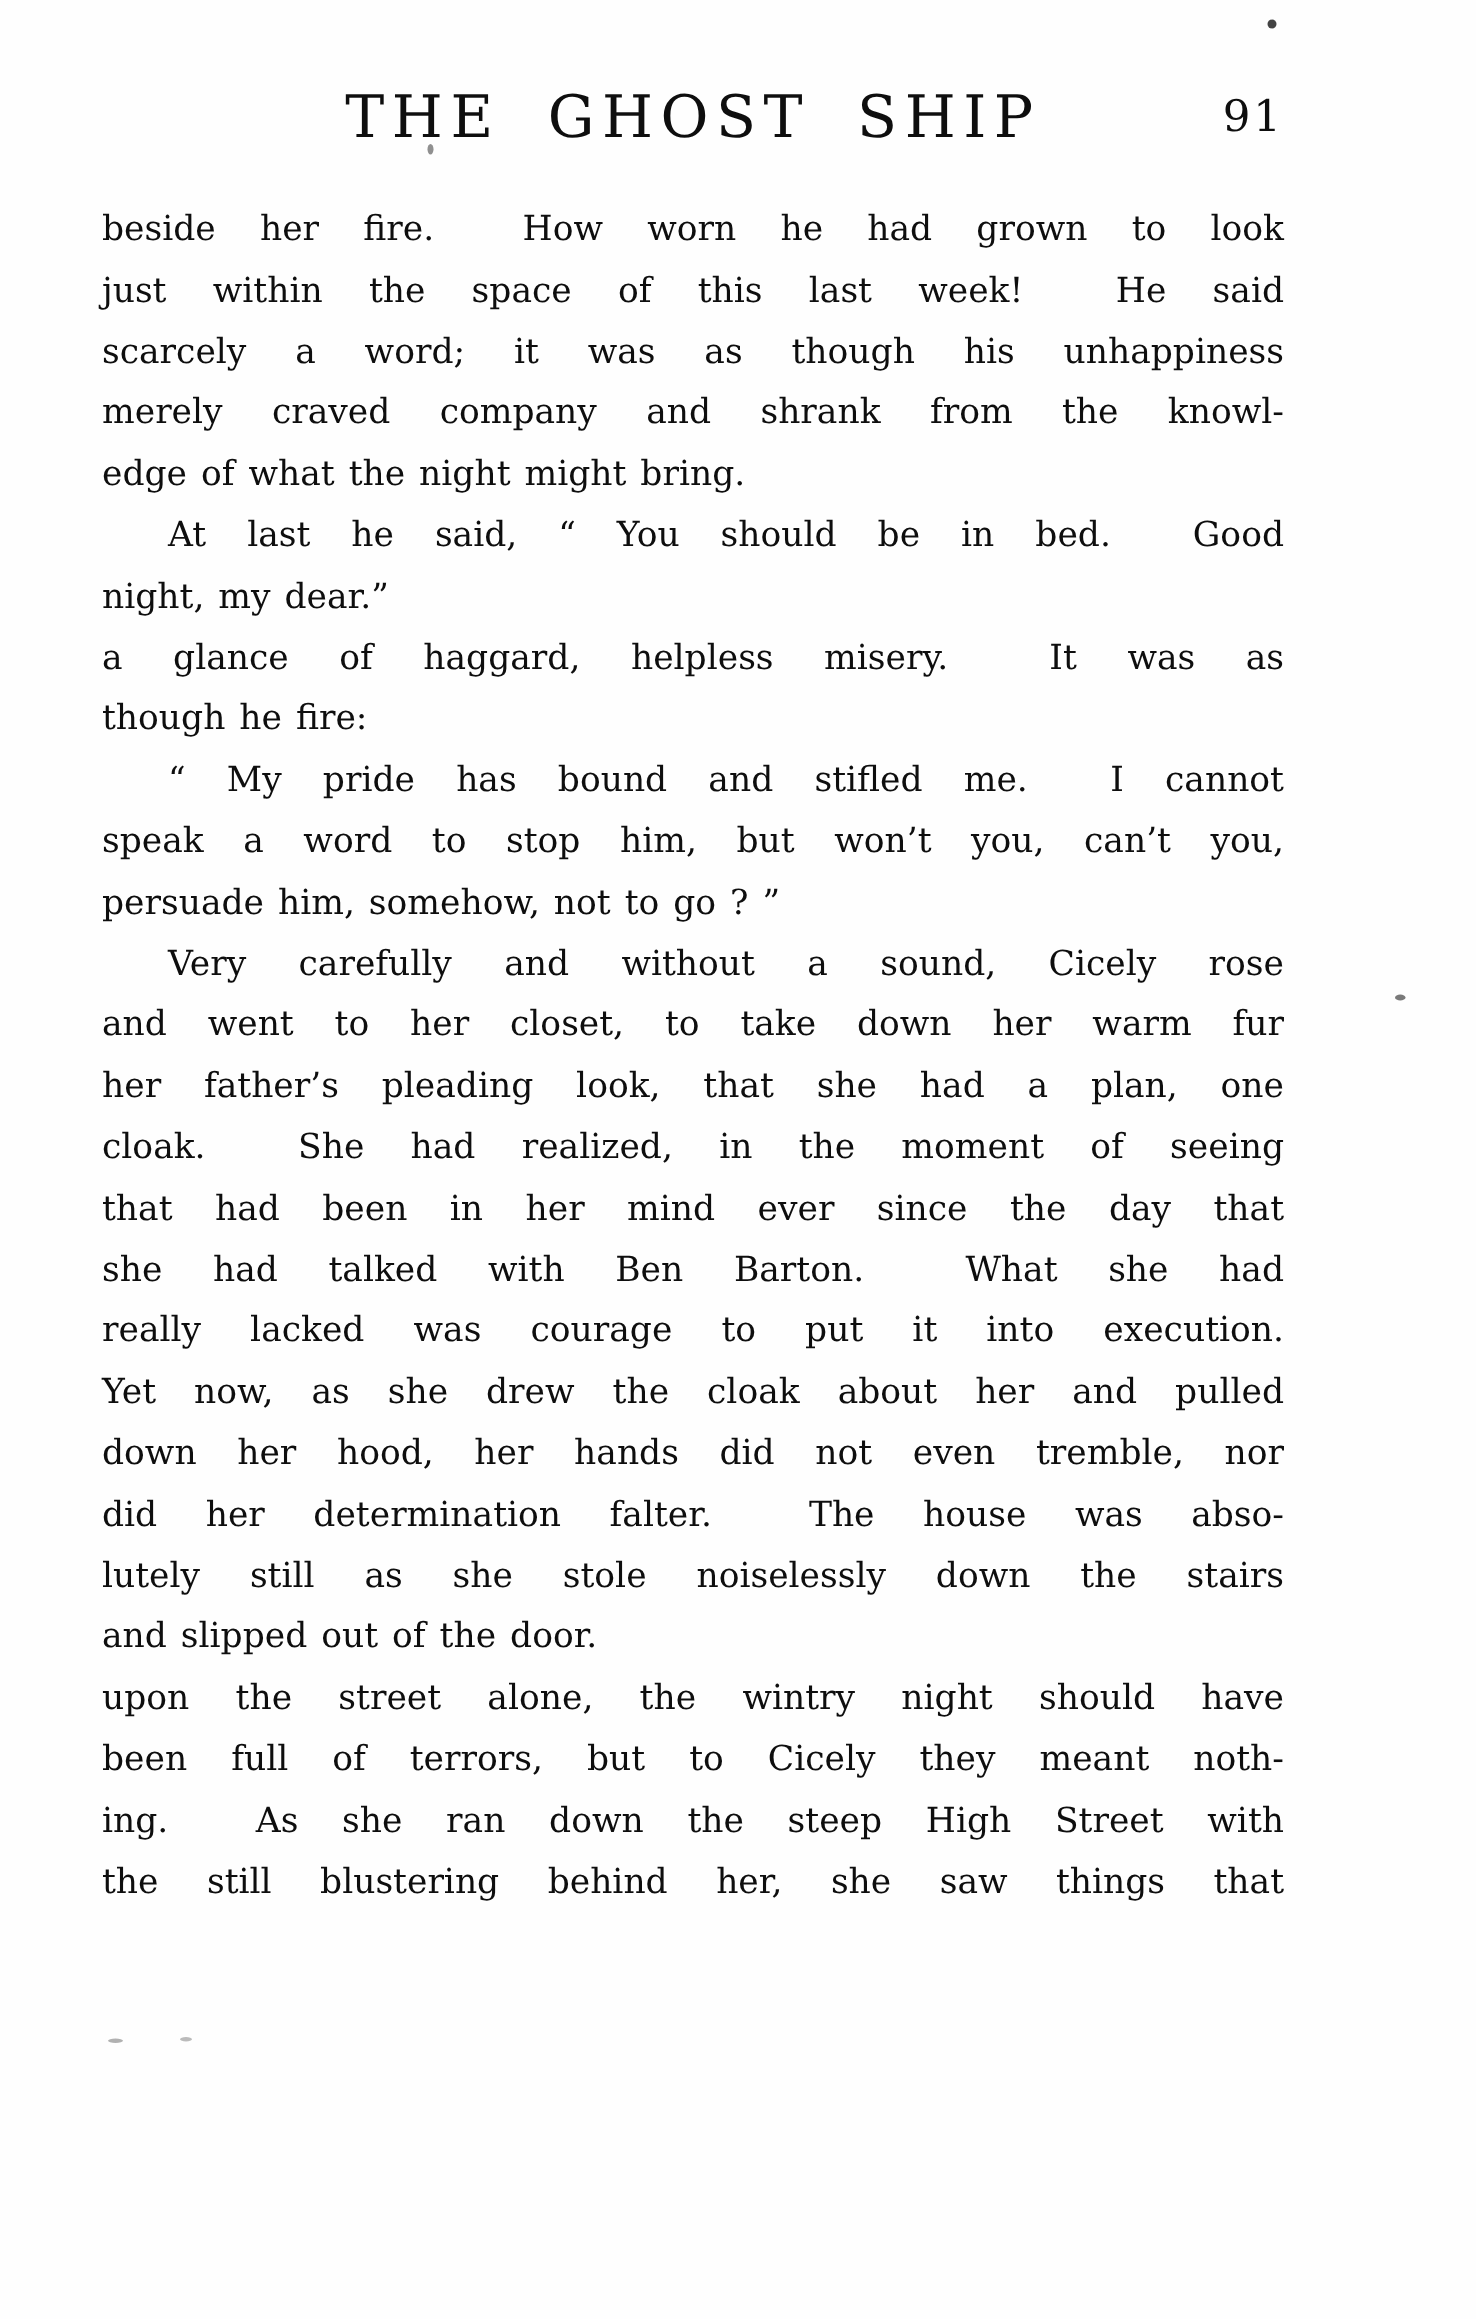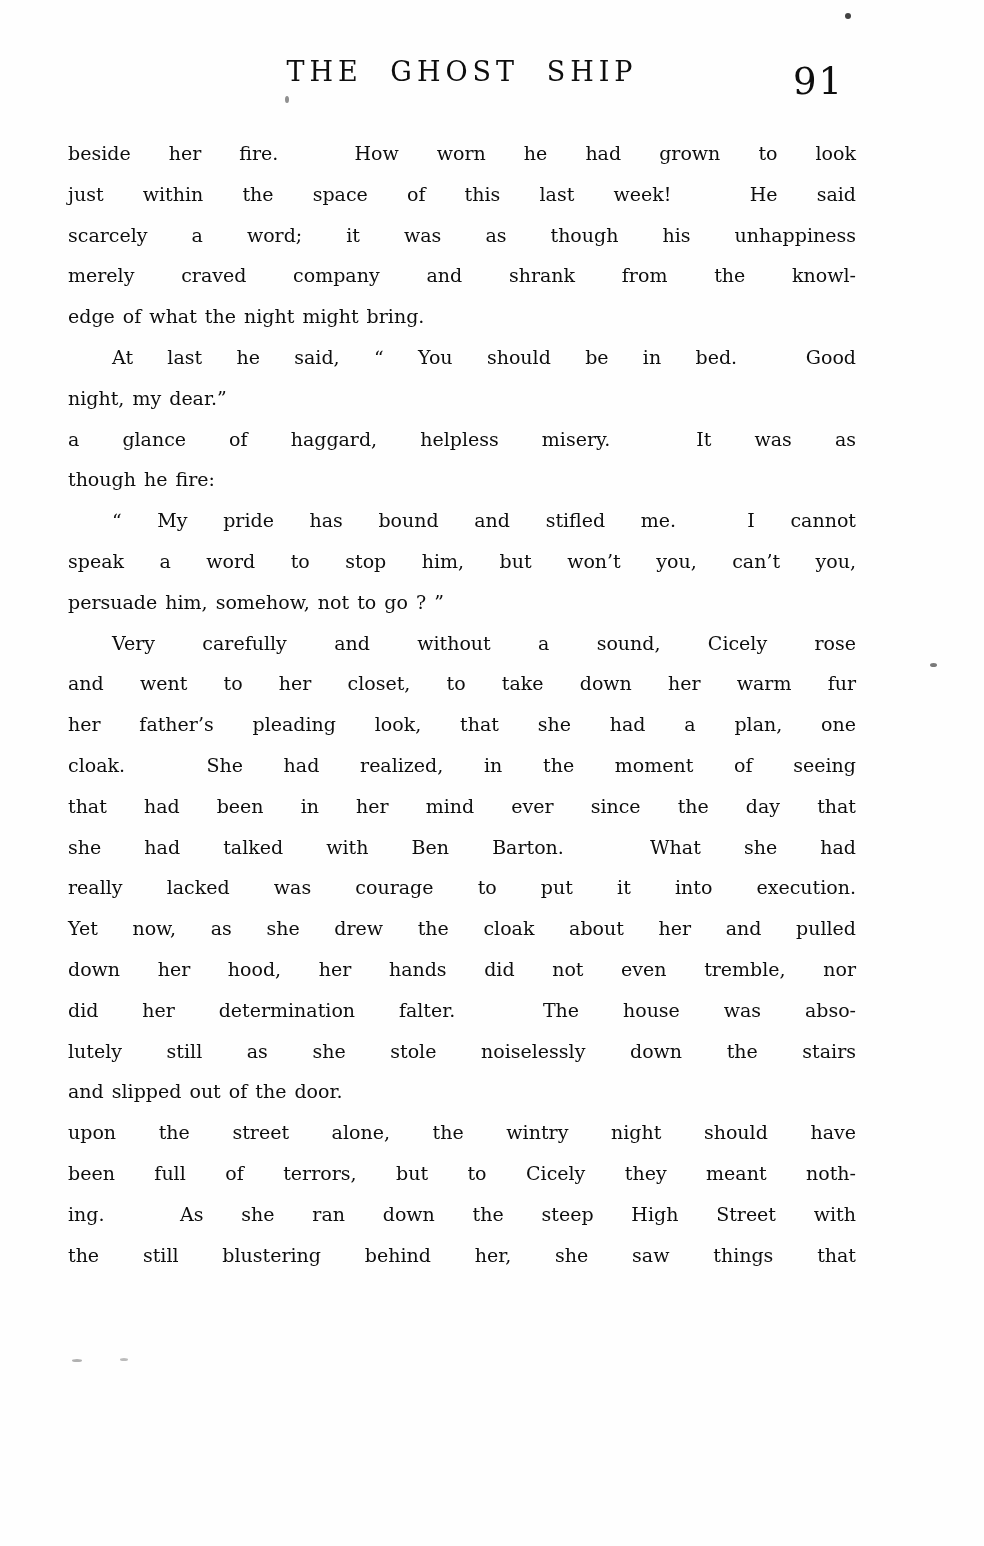--- a/index.html
+++ b/index.html
@@ -21,41 +21,41 @@
     top: 56px;
     left: 68px;
     width: 788px;
     height: 40px;
   }
   .running-title {
     position: absolute;
     left: 0;
     right: 0;
     text-align: center;
-    font-size: 27px;
+    font-size: 39px;
     letter-spacing: 5px;
     word-spacing: 14px;
     white-space: nowrap;
   }
   .page-number {
     position: absolute;
-    right: 12px;
+    right: 0;
     top: 4px;
-    font-size: 37px;
+    font-size: 29px;
     letter-spacing: 2px;
     font-feature-settings: "onum" 1;
   }
   .text-body {
     position: absolute;
     top: 133px;
     left: 68px;
     width: 788px;
   }
   .line {
-    font-size: 19px;
+    font-size: 23px;
     line-height: 40.8px;
     height: 40.8px;
     text-align: justify;
     text-align-last: justify;
     word-spacing: 2px;
     white-space: nowrap;
   }
   .line.last {
     text-align-last: left;
   }

